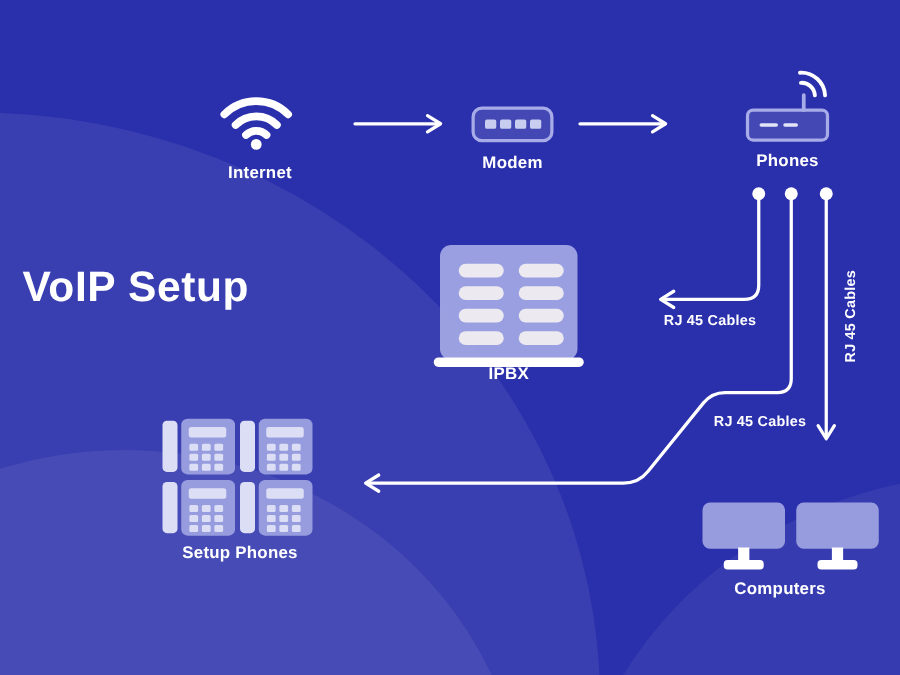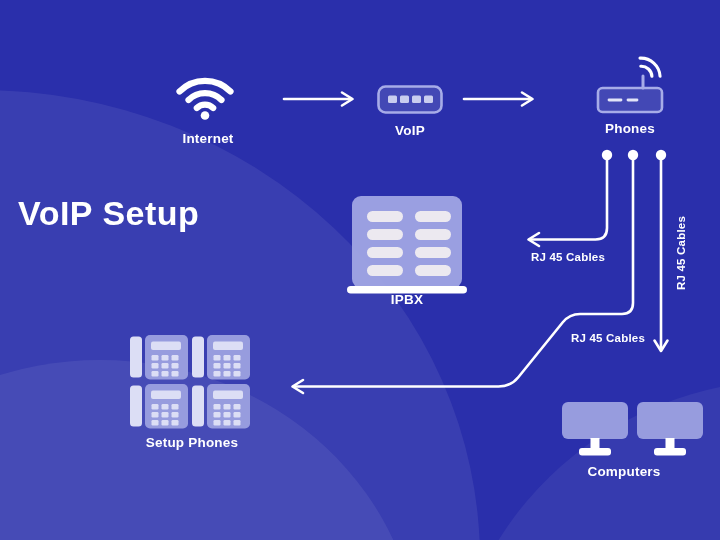--- a/index.html
+++ b/index.html
@@ -10,21 +10,21 @@
   }
   .layer{position:absolute;left:0;top:0;width:720px;height:540px;}
   .label{
     position:absolute;transform:translate(-50%,-50%);
     color:#ffffff;font-weight:700;white-space:nowrap;letter-spacing:.2px;
   }
   .label.node{font-size:13.5px;}
   .label.cable{font-size:11.5px;}
   .label.cable.rotated{transform:translate(-50%,-50%) rotate(-90deg);}
   .title{
-    position:absolute;left:18px;top:196px;color:#ffffff;
+    position:absolute;left:18px;top:213px;color:#ffffff;
     font-size:34px;font-weight:700;line-height:1;letter-spacing:.5px;white-space:nowrap;text-align:right;
   }
 </style>
 </head>
 <body>
 
 <div class="canvas">
 
   <svg class="layer" viewBox="0 0 720 540">
     <rect width="720" height="540" fill="#2a2fab"></rect>
@@ -187,21 +187,21 @@
         <rect x="0" y="0" width="66" height="37" rx="6" fill="#979cde"></rect>
         <rect x="28.5" y="36" width="9" height="11" fill="#ffffff"></rect>
         <rect x="17" y="46" width="32" height="7.5" rx="3" fill="#ffffff"></rect>
       </g>
     </g>
   </svg>
 
   <div class="title">VoIP Setup</div>
 
   <div class="label node" style="left:208px;top:138px">Internet</div>
-  <div class="label node" style="left:410px;top:130px">VoIP</div>
+  <div class="label node" style="left:410px;top:130px">Modem</div>
   <div class="label node" style="left:630px;top:128px">Phones</div>
   <div class="label node" style="left:407px;top:299px">IPBX</div>
   <div class="label node" style="left:192px;top:442px">Setup Phones</div>
   <div class="label node" style="left:624px;top:471px">Computers</div>
 
   <div class="label cable" style="left:568px;top:257px">RJ 45 Cables</div>
   <div class="label cable" style="left:608px;top:338px">RJ 45 Cables</div>
   <div class="label cable rotated" style="left:681px;top:253px">RJ 45 Cables</div>
 
 </div>

